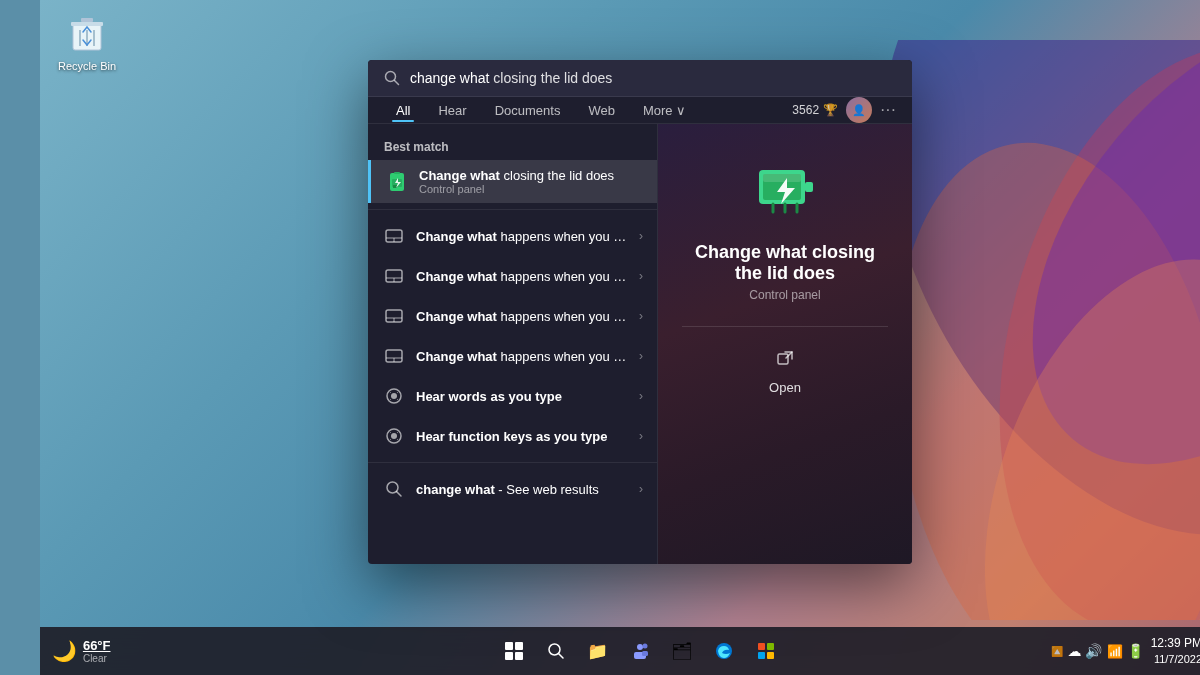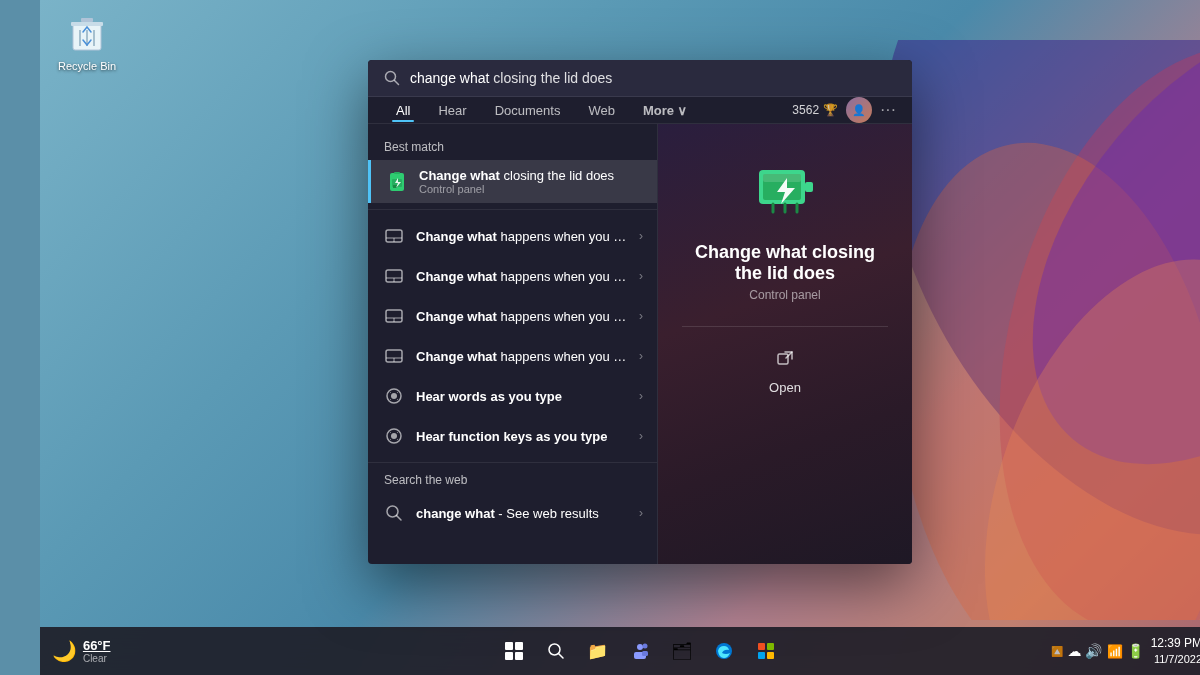--- a/index.html
+++ b/index.html
@@ -215,21 +215,21 @@
     
     .search-left {
       width: 290px;
       border-right: 1px solid rgba(255,255,255,0.08);
       overflow-y: auto;
       padding: 12px 0;
     }
     .section-label {
       padding: 4px 16px 6px;
       font-size: 12px;
-      font-weight: 400;
+      font-weight: 700;
       color: rgba(255,255,255,0.7);
     }
     .result-item {
       display: flex;
       align-items: center;
       padding: 8px 14px;
       cursor: pointer;
       gap: 10px;
       position: relative;
     }
@@ -341,21 +341,20 @@
     .win-logo div {
       background: white;
       border-radius: 1px;
     }
 
     .more-dropdown {
       display: flex;
       align-items: flex-end;
       gap: 2px;
       cursor: pointer;
-      font-weight: bold;
     }
   </style>
 </head>
 <body>
 
 <div class="desktop">
 
   <svg class="win-shape" viewBox="0 0 580 580" xmlns="http://www.w3.org/2000/svg">
 
     <ellipse cx="380" cy="200" rx="200" ry="320" fill="rgba(60,40,140,0.55)" transform="rotate(-30 380 200)"></ellipse>
@@ -534,21 +533,20 @@
           <div class="result-text">
             <div class="result-title">
               <span class="bold">Hear function keys as you type</span>
             </div>
           </div>
           <span class="result-arrow">›</span>
         </div>
 
         <div class="divider"></div>
 
-        <div class="section-label">Search the web</div>
 
         <div class="result-item">
           <div class="result-icon">
             <svg width="18" height="18" viewBox="0 0 18 18" fill="none" xmlns="http://www.w3.org/2000/svg">
               <circle cx="7.5" cy="7.5" r="5.5" stroke="rgba(255,255,255,0.6)" stroke-width="1.5"></circle>
               <line x1="11.5" y1="11.5" x2="16" y2="16" stroke="rgba(255,255,255,0.6)" stroke-width="1.5" stroke-linecap="round"></line>
             </svg>
           </div>
           <div class="result-text">
             <div class="result-title">

